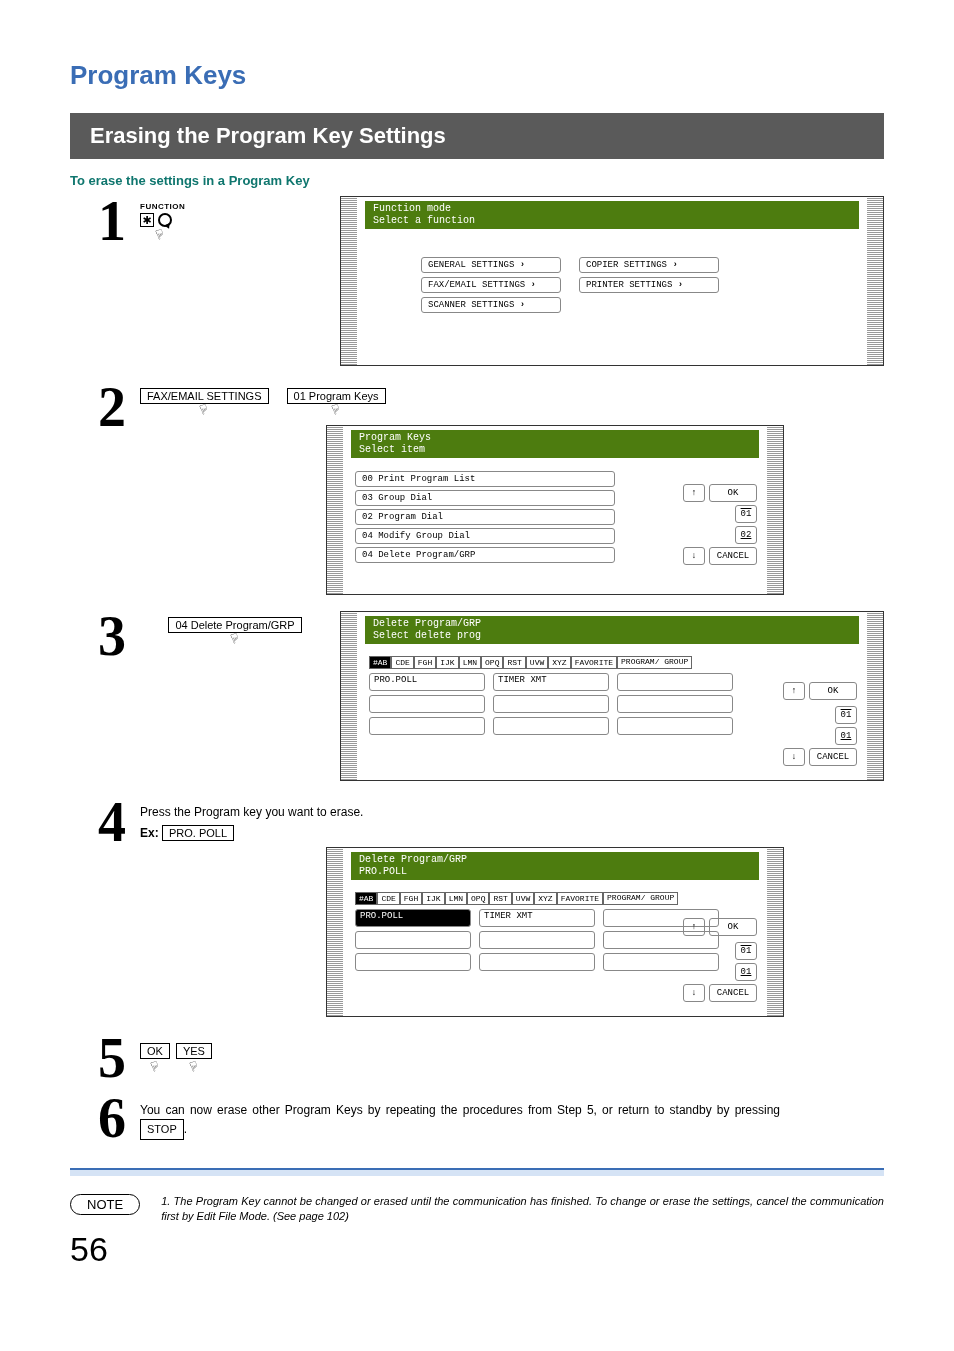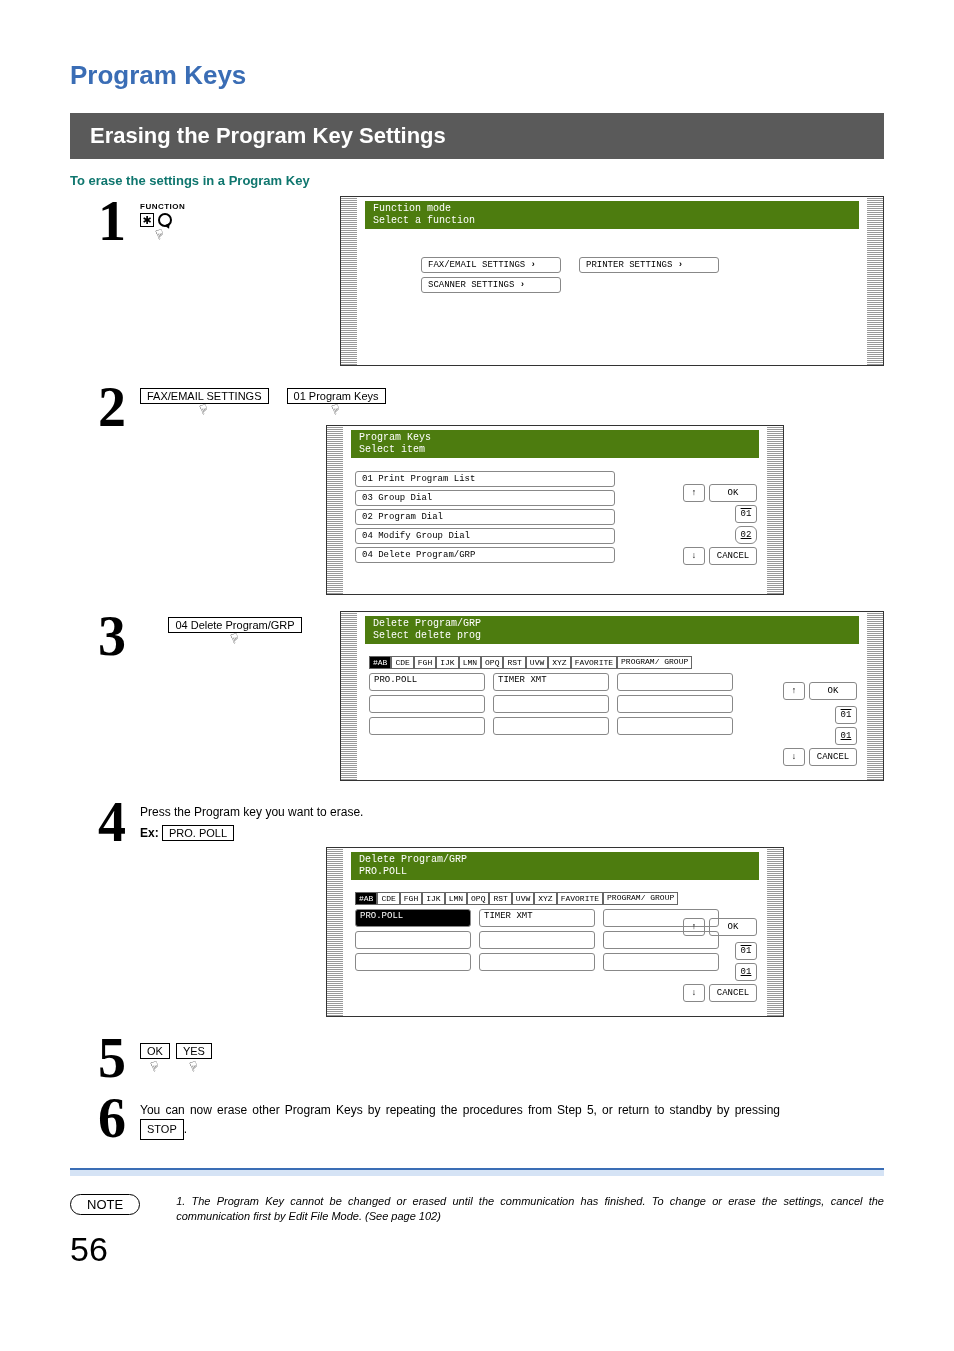--- a/index.html
+++ b/index.html
@@ -256,21 +256,21 @@
   .ex-row { margin-top: 4px; margin-bottom: 6px; }
   .hr-bar {
     height: 8px;
     background: linear-gradient(90deg, #d5e3f5 0%, #d5e3f5 100%);
     border-top: 2px solid #3a6db5;
     margin: 24px 0 18px 0;
   }
   .note-row {
     display: flex;
     align-items: flex-start;
-    gap: 36px;
+    gap: 21px;
   }
   .note-pill {
     border: 1px solid #000;
     border-radius: 12px;
     padding: 2px 16px;
     font-size: 13px;
     white-space: nowrap;
   }
   .note-text {
     font-size: 11px;
@@ -312,20 +312,24 @@
     </div>
     <div class="step-right">
       <div class="lcd" style="height:170px;">
         <div class="sidebars"></div>
         <span class="lcd-title">
           <span>Function mode</span><br>
           <span>Select a function</span>
         </span>
         <div class="lcd-inner" style="padding-left:60px; padding-top:18px;">
           <div class="lcd-row">
+            <span class="lcd-btn rt-arrow">GENERAL SETTINGS</span>
+            <span class="lcd-btn rt-arrow">COPIER SETTINGS</span>
+          </div>
+          <div class="lcd-row">
             <span class="lcd-btn rt-arrow">FAX/EMAIL SETTINGS</span>
             <span class="lcd-btn rt-arrow">PRINTER SETTINGS</span>
           </div>
           <div class="lcd-row">
             <span class="lcd-btn rt-arrow">SCANNER SETTINGS</span>
           </div>
         </div>
       </div>
     </div>
   </div>
@@ -343,33 +347,33 @@
           <span class="finger-below"><span class="finger">☟</span></span>
         </div>
       </div>
       <div class="lcd" style="margin-top:8px; width:458px; margin-left:186px; height:170px;">
         <div class="sidebars"></div>
         <span class="lcd-title">
           <span>Program Keys</span><br>
           <span>Select item</span>
         </span>
         <div class="lcd-inner">
-          <span class="list-btn">01  Print Program List</span>
+          <span class="list-btn">00  Print Program List</span>
           <span class="list-btn">03  Group Dial</span>
           <span class="list-btn">02  Program Dial</span>
           <span class="list-btn">04  Modify Group Dial</span>
           <span class="list-btn">04  Delete Program/GRP</span>
         </div>
         <div class="rt-controls">
           <div class="rt-controls-row">
             <span class="mini">↑</span>
             <span class="wide">OK</span>
           </div>
           <span class="mini" style="text-decoration:overline;">01</span>
-          <span class="mini" style="text-decoration:underline;border-radius:6px;">02</span>
+          <span class="mini" style="text-decoration:underline;">02</span>
           <div class="rt-controls-row">
             <span class="mini">↓</span>
             <span class="wide">CANCEL</span>
           </div>
         </div>
       </div>
     </div>
   </div>
 
   <div class="step-row">

